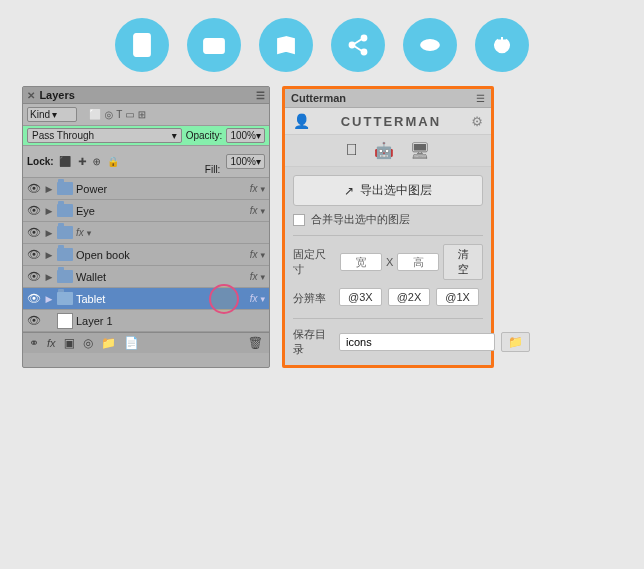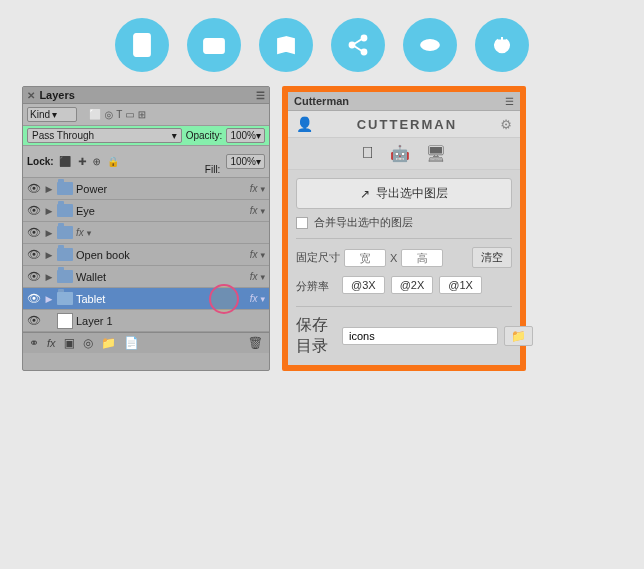--- a/index.html
+++ b/index.html
@@ -208,23 +208,23 @@
       border-top: 1px solid #888;
       padding: 3px 6px;
       display: flex;
       align-items: center;
       gap: 8px;
     }
     .footer-icon { font-size: 12px; color: #444; cursor: pointer; }
 
     
     .cutterman-panel {
-      width: 244px;
+      width: 212px;
       background: #d4d4d4;
-      border: 6px solid #f97316;
+      border: 3px solid #f97316;
       border-radius: 2px;
       font-size: 11px;
     }
     .cutterman-titlebar {
       background: #c0c0c0;
       border-bottom: 1px solid #aaa;
       padding: 3px 6px;
       display: flex;
       align-items: center;
       justify-content: space-between;
@@ -337,21 +337,21 @@
       cursor: pointer;
       color: #333;
     }
 
     .save-dir-row {
       display: flex;
       align-items: center;
       gap: 6px;
       margin-top: 8px;
     }
-    .save-label { font-size: 16px; color: #444; min-width: 40px; }
+    .save-label { font-size: 11px; color: #444; min-width: 40px; }
     .save-input {
       flex: 1;
       background: white;
       border: 1px solid #bbb;
       border-radius: 2px;
       padding: 2px 6px;
       font-size: 11px;
     }
     .folder-btn {
       background: #e0e0e0;

